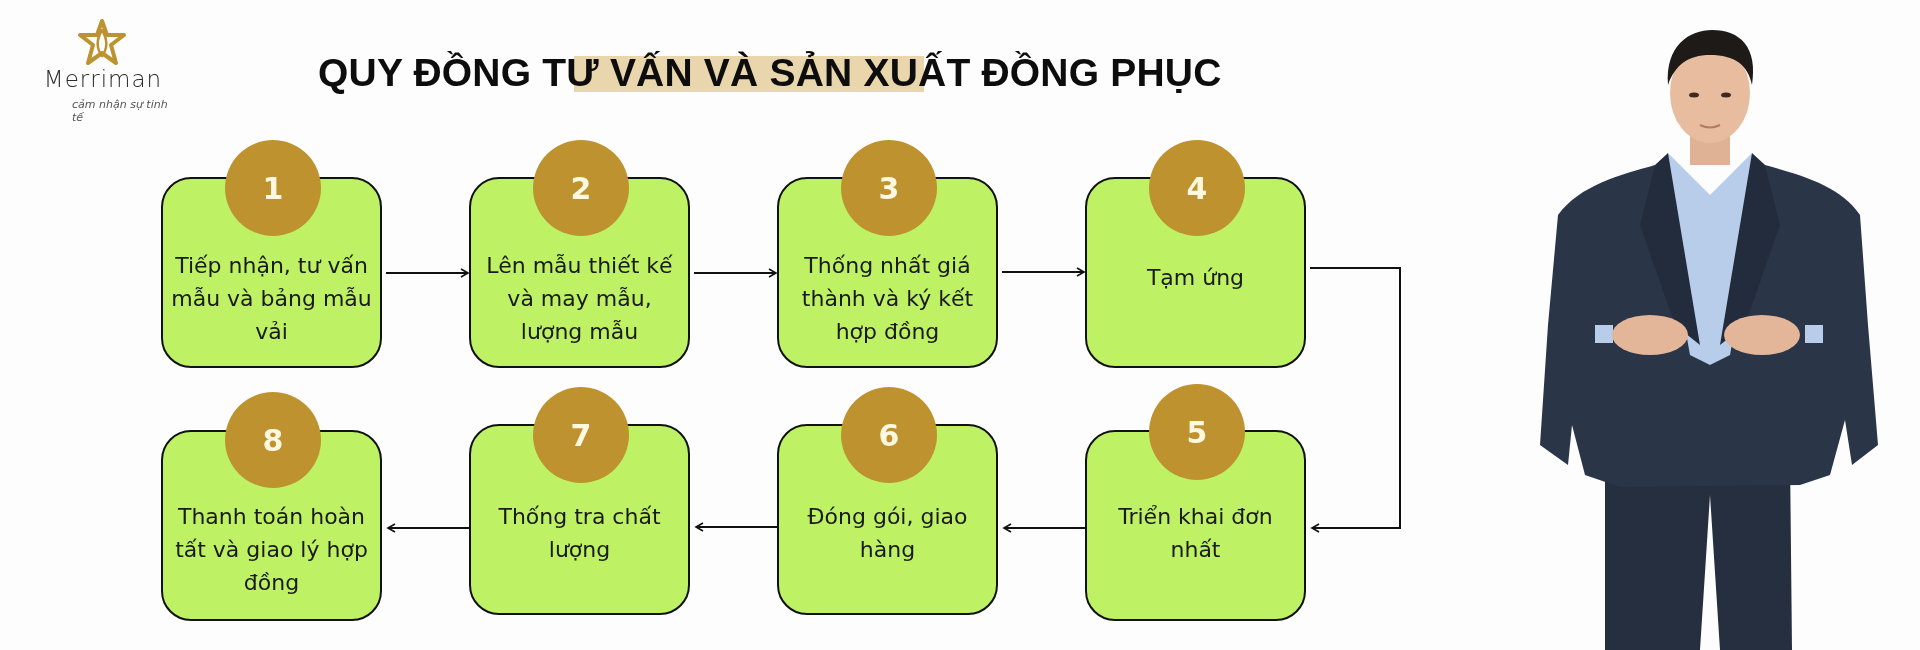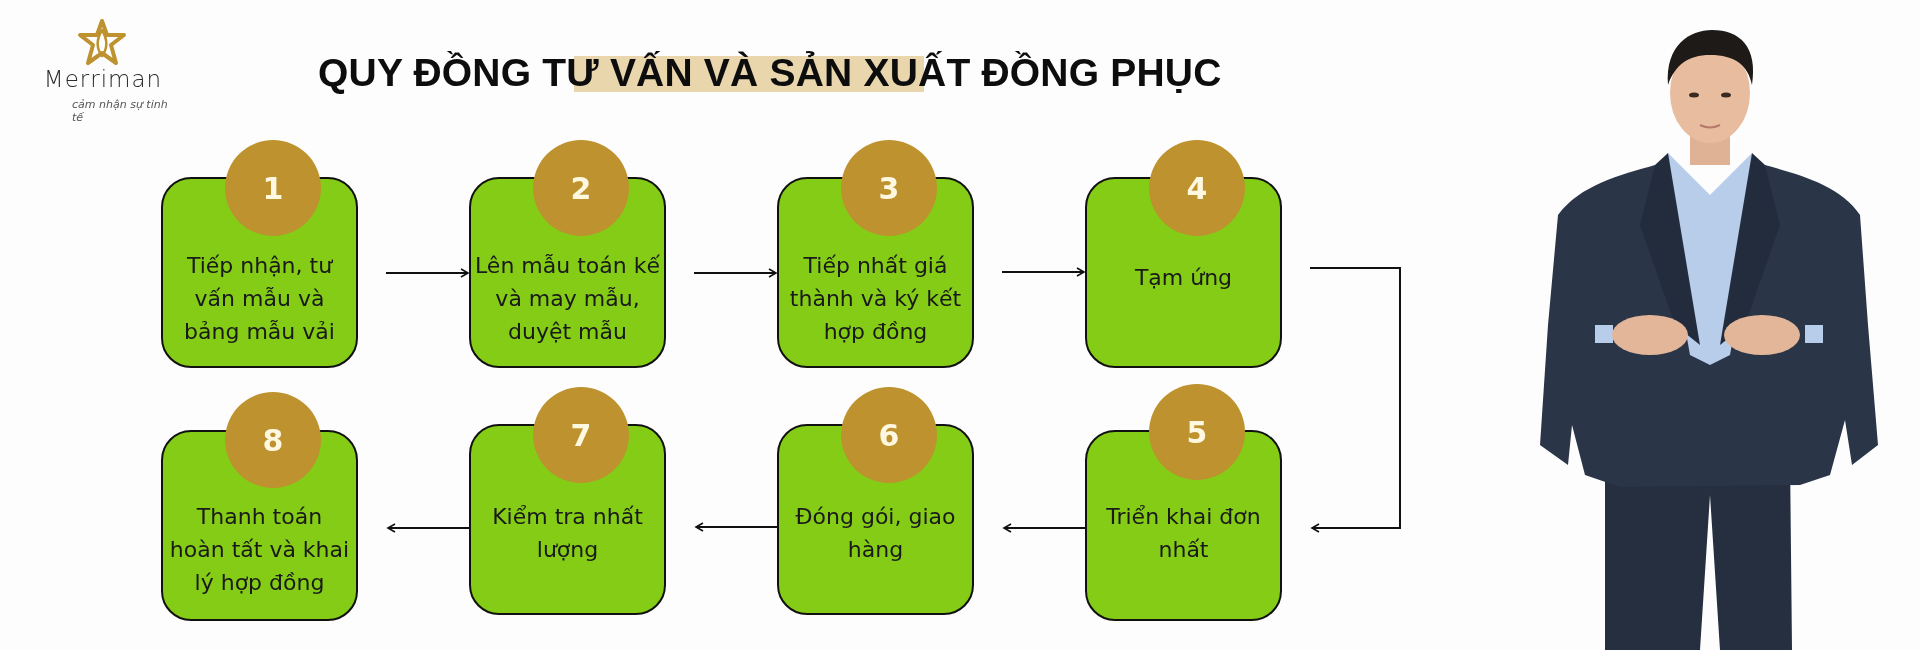--- a/index.html
+++ b/index.html
@@ -7,21 +7,21 @@
          font-family:"DejaVu Sans","Liberation Sans",sans-serif; color:#111; }
   .logo { position:absolute; left:28px; top:18px; width:150px; height:95px; }
   .logo .mark { position:absolute; left:46px; top:0; width:56px; height:50px; }
   .logo .brand { position:absolute; left:0; top:48px; width:150px; text-align:center;
                  font-family:"DejaVu Sans",sans-serif; font-size:23px; letter-spacing:1px; color:#2a2a2a; font-weight:300; }
   .logo .tagline { position:absolute; left:44px; top:80px; font-size:11px; font-style:italic; color:#555; }
   .title-wrap { position:absolute; left:318px; top:48px; height:50px; }
   .title-hl { position:absolute; left:256px; top:8px; width:350px; height:36px; background:#e9d6ad; }
   .title { position:relative; font-family:"Liberation Sans",sans-serif; font-weight:bold; font-size:39px;
            letter-spacing:0.2px; color:#0d0d0d; white-space:nowrap; line-height:50px; }
-  .box { position:absolute; width:197px; height:191px; border:2.2px solid #111; border-radius:30px; background:#84cc16; box-sizing:border-box; }
+  .box { position:absolute; width:221px; height:191px; border:2.2px solid #111; border-radius:30px; background:#bef264; box-sizing:border-box; }
   .box .txt { position:absolute; left:4px; right:4px; top:70px; text-align:center;
               font-family:"DejaVu Sans",sans-serif; font-size:22px; line-height:33px; color:#1a1a1a; }
   .num { position:absolute; width:96px; height:96px; border-radius:50%; background:#bd922f;
          color:#fff8e0; font-family:"DejaVu Sans",sans-serif; font-size:30px; font-weight:bold;
          display:flex; align-items:center; justify-content:center; }
   svg.arrows { position:absolute; left:0; top:0; }
   .person { position:absolute; left:1500px; top:25px; width:420px; height:625px; }
 </style>
 </head>
 <body>
@@ -58,51 +58,51 @@
     <line x1="470" y1="528" x2="388" y2="528" marker-end="url(#ah)"></line>
   </g>
 </svg>
 
 <div class="box" style="left:161px;top:177px;">
   <div class="txt">Tiếp nhận, tư vấn mẫu và bảng mẫu vải</div>
 </div>
 <div class="num" style="left:225px;top:140px;">1</div>
 
 <div class="box" style="left:469px;top:177px;">
-  <div class="txt">Lên mẫu toán kế và may mẫu, duyệt mẫu</div>
+  <div class="txt">Lên mẫu thiết kế và may mẫu, lượng mẫu</div>
 </div>
 <div class="num" style="left:533px;top:140px;">2</div>
 
 <div class="box" style="left:777px;top:177px;">
-  <div class="txt">Tiếp nhất giá thành và ký kết hợp đồng</div>
+  <div class="txt">Thống nhất giá thành và ký kết hợp đồng</div>
 </div>
 <div class="num" style="left:841px;top:140px;">3</div>
 
 <div class="box" style="left:1085px;top:177px;">
   <div class="txt" style="top:82px;">Tạm ứng</div>
 </div>
 <div class="num" style="left:1149px;top:140px;">4</div>
 
 <div class="box" style="left:1085px;top:430px;">
   <div class="txt" style="top:68px;">Triển khai đơn nhất</div>
 </div>
 <div class="num" style="left:1149px;top:384px;">5</div>
 
 <div class="box" style="left:777px;top:424px;padding-left:45px;">
   <div class="txt" style="top:74px;">Đóng gói, giao hàng</div>
 </div>
 <div class="num" style="left:841px;top:387px;">6</div>
 
 <div class="box" style="left:469px;top:424px;">
-  <div class="txt" style="top:74px;">Kiểm tra nhất lượng</div>
+  <div class="txt" style="top:74px;">Thống tra chất lượng</div>
 </div>
 <div class="num" style="left:533px;top:387px;">7</div>
 
 <div class="box" style="left:161px;top:430px;">
-  <div class="txt" style="top:68px;">Thanh toán hoàn tất và khai lý hợp đồng</div>
+  <div class="txt" style="top:68px;">Thanh toán hoàn tất và giao lý hợp đồng</div>
 </div>
 <div class="num" style="left:225px;top:392px;">8</div>
 
 <svg class="person" viewBox="0 0 420 625">
 
   <path d="M105 430 L105 625 L200 625 L210 470 L220 625 L292 625 L290 430 Z" fill="#262f40"></path>
 
   <path d="M58 190 C80 160 120 150 155 140 L210 175 L265 140 C300 150 340 160 360 190
            L368 300 L378 420 L352 440 L345 395 L330 450 L300 460 L120 462 L85 450 L72 400 L68 440 L40 420 L48 300 Z" fill="#2b3548"></path>
 

